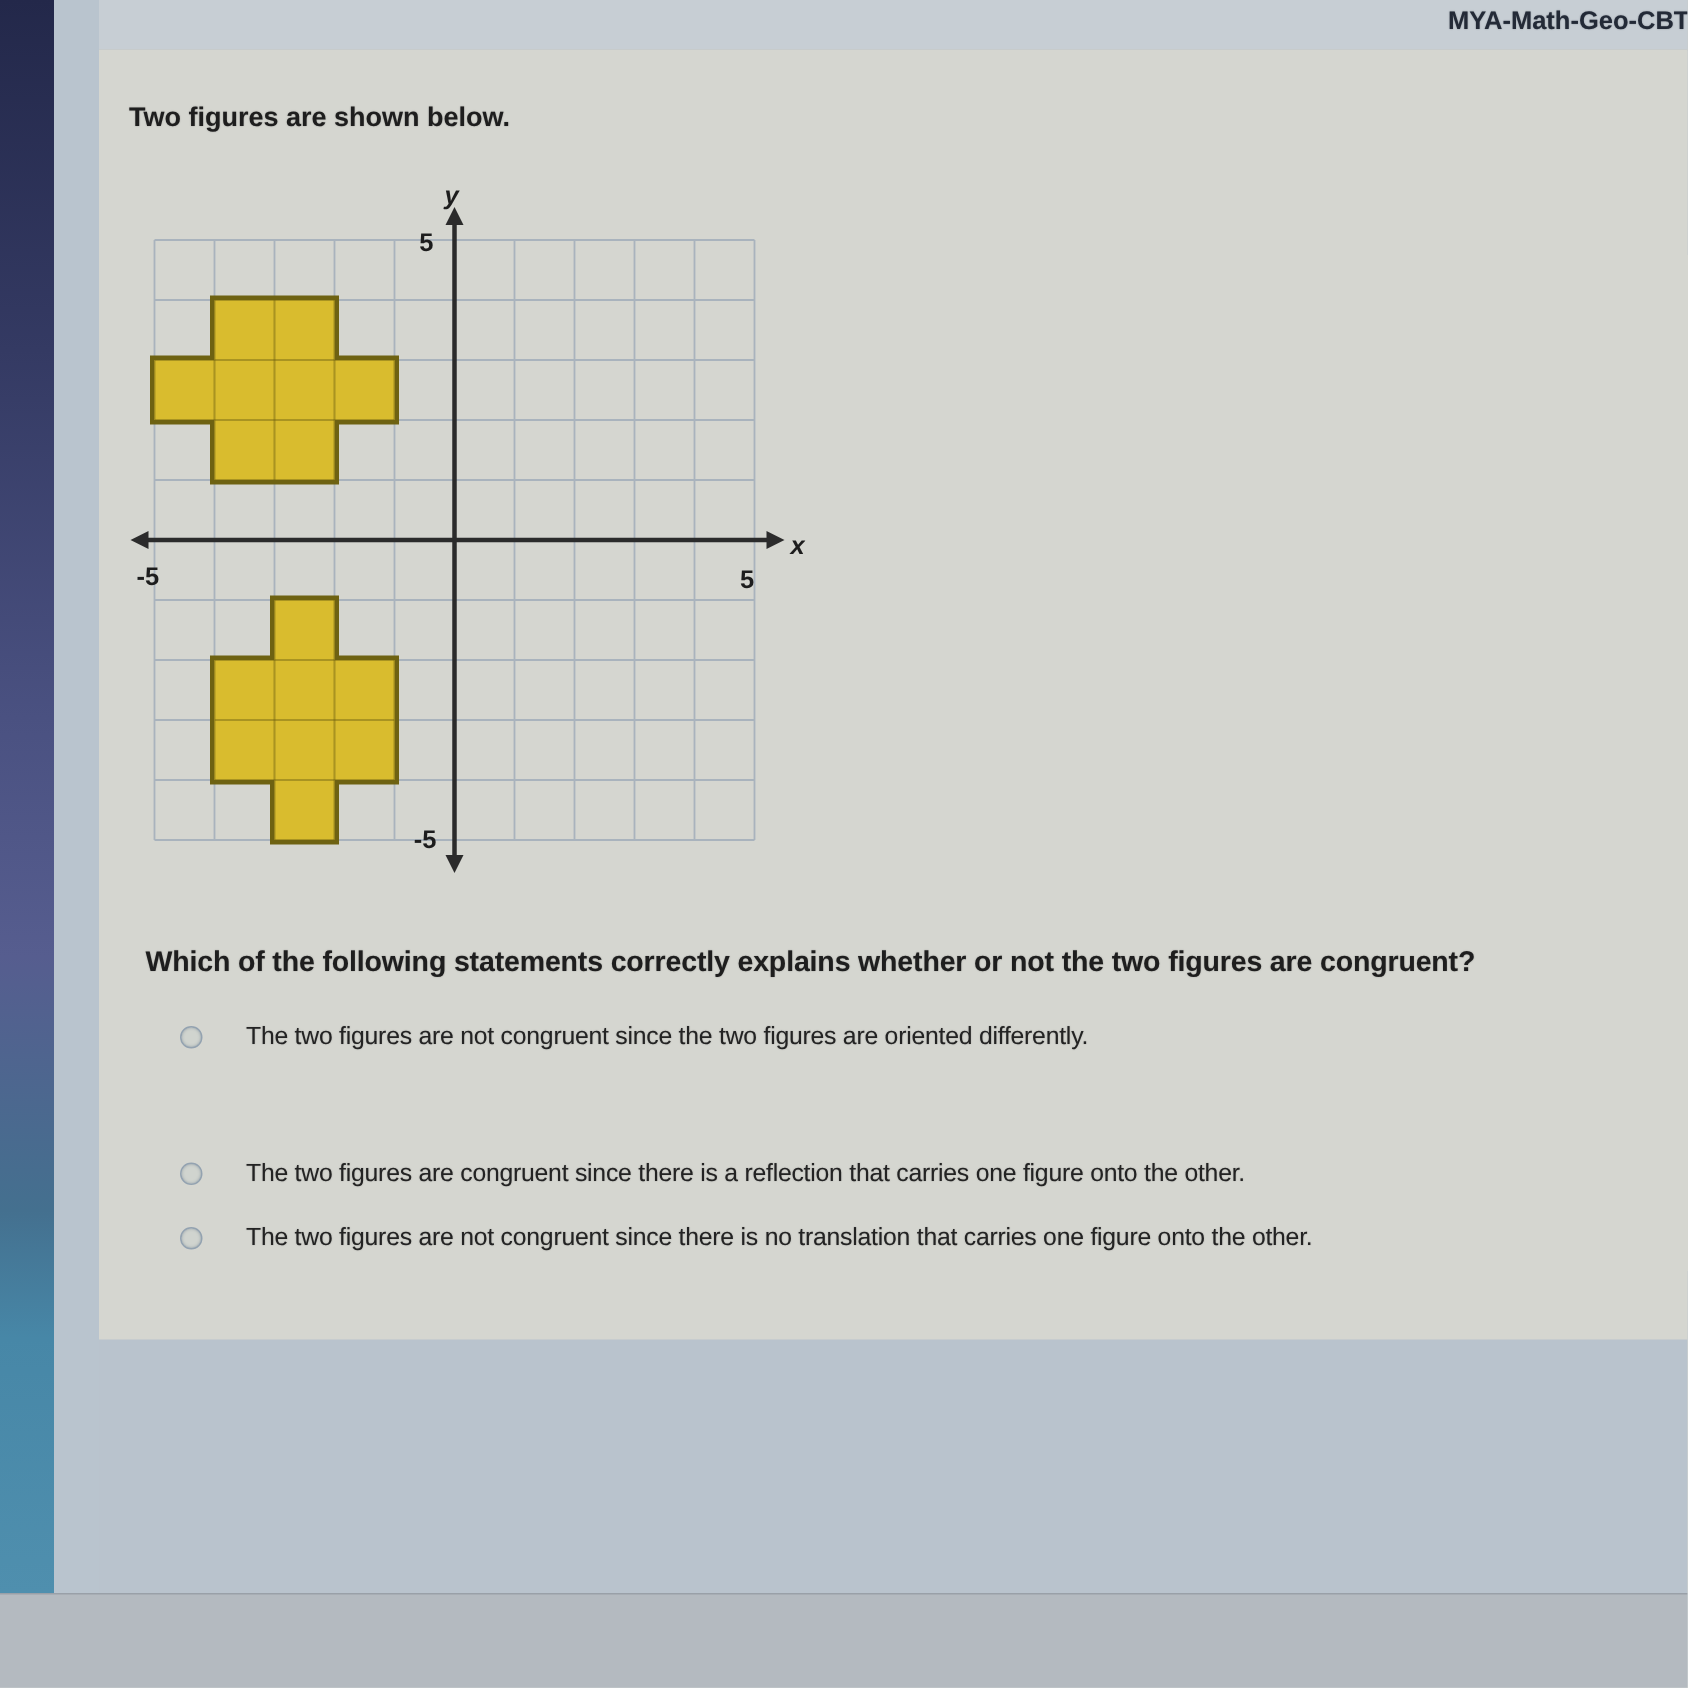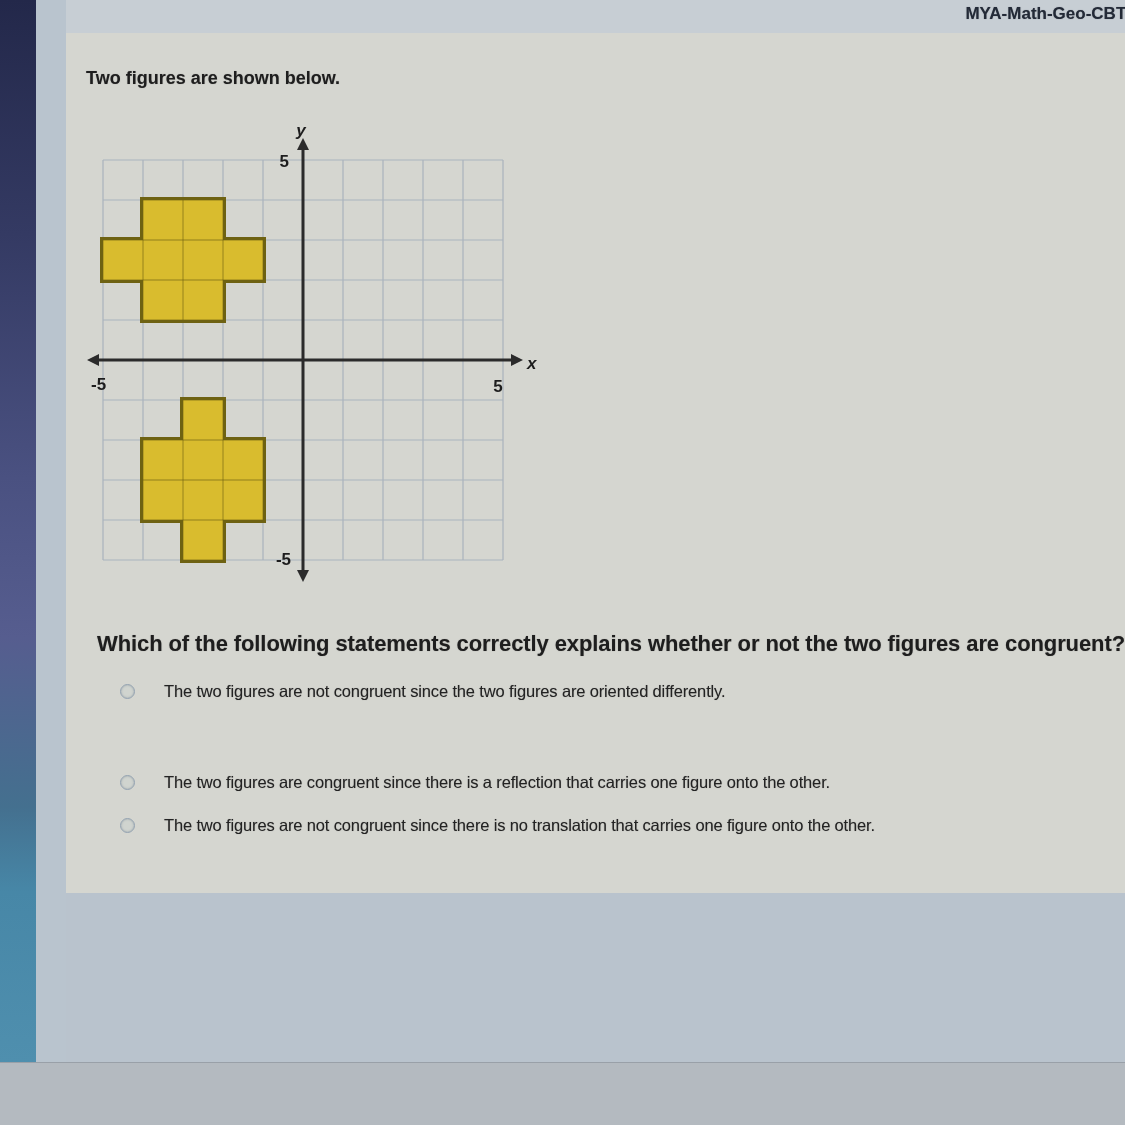--- a/index.html
+++ b/index.html
@@ -17,21 +17,21 @@
   #window-band{left:36px;top:0;width:30px;height:1062px;background:#b9c4ce;}
   
   #top-bar{left:66px;top:0;width:1059px;height:33px;background:#c7ced4;
     border-bottom:1px solid #aab3ba;overflow:hidden;}
   #top-bar .hdr{position:absolute;right:-6px;top:4px;font-size:17px;font-weight:bold;
     color:#232a37;white-space:nowrap;text-shadow:0 0 1px rgba(35,42,55,.45);}
   
   #panel{left:66px;top:33px;width:1078px;height:860px;background:#d5d6d0;padding-left:36px;}
   .qtitle{position:absolute;left:20px;top:35px;font-size:18px;font-weight:bold;color:#1e1e1e;
     text-shadow:0 0 1px rgba(30,30,30,.35);}
-  .qprompt{position:absolute;left:31px;top:598px;font-size:22px;font-weight:bold;color:#1e1e1e;
+  .qprompt{position:absolute;left:31px;top:598px;font-size:19px;font-weight:bold;color:#1e1e1e;
     letter-spacing:-0.1px;text-shadow:0 0 1px rgba(30,30,30,.35);}
   .opt-row{position:absolute;left:54px;height:24px;display:flex;align-items:center;text-align:center;}
   .radio{width:13px;height:13px;border-radius:50%;border:1.6px solid #93a2b0;
     background:#d0d4cf;box-shadow:inset 0 0 2px rgba(90,110,130,.5);flex:0 0 auto;}
   .opt-label{margin-left:29px;font-size:16.5px;color:#232323;letter-spacing:-0.15px;
     white-space:nowrap;text-shadow:0 0 1px rgba(35,35,35,.3);}
   #grid-svg{position:absolute;left:19px;top:91px;}
   
   #dock{left:0;top:1062px;width:1125px;height:63px;background:#b4bac0;border-top:1px solid #99a0a8;}
 </style>

